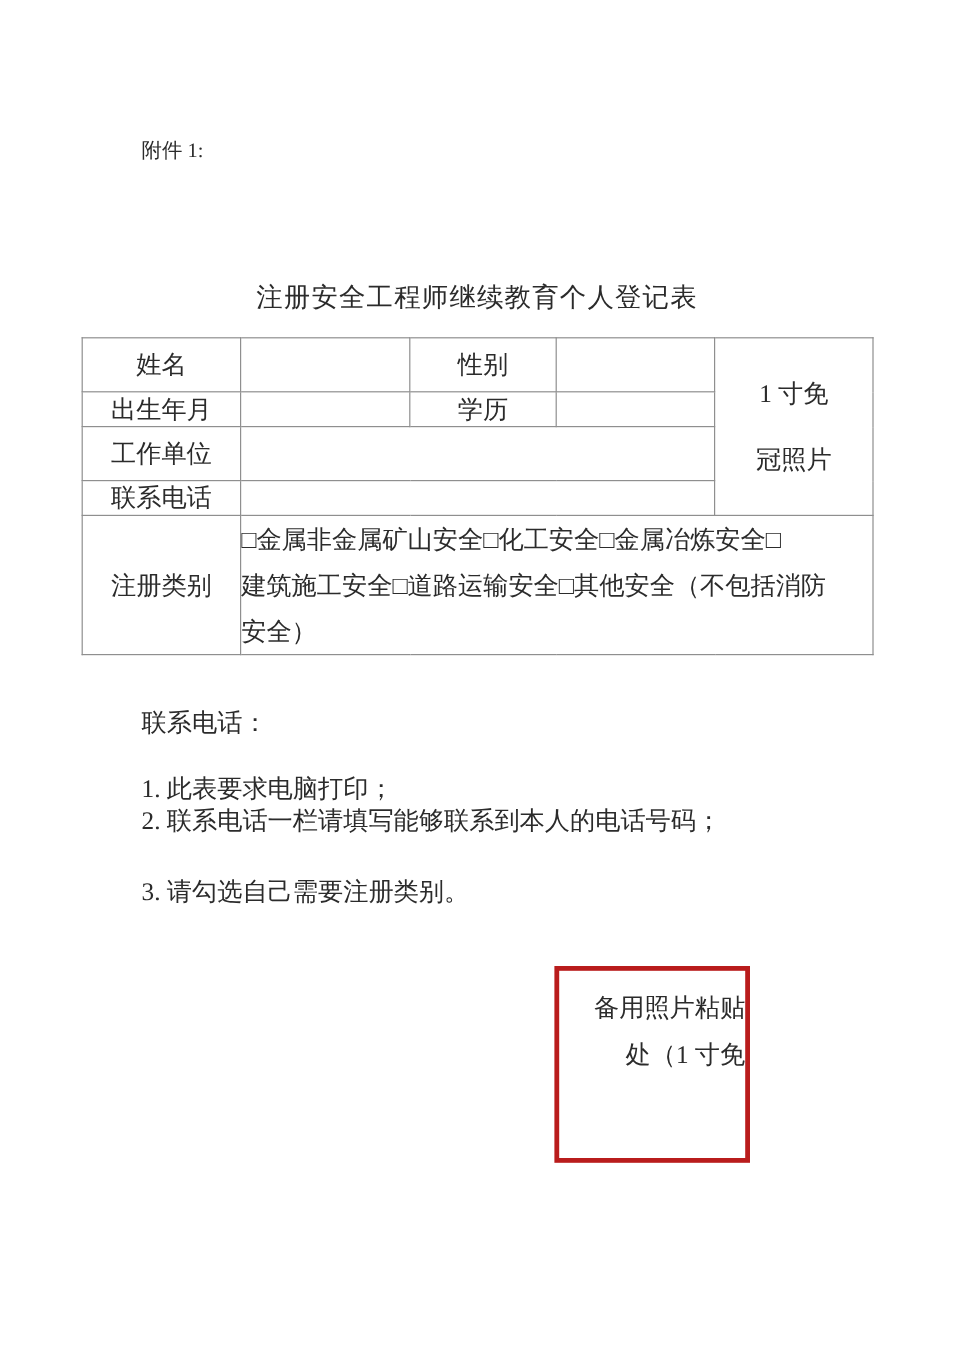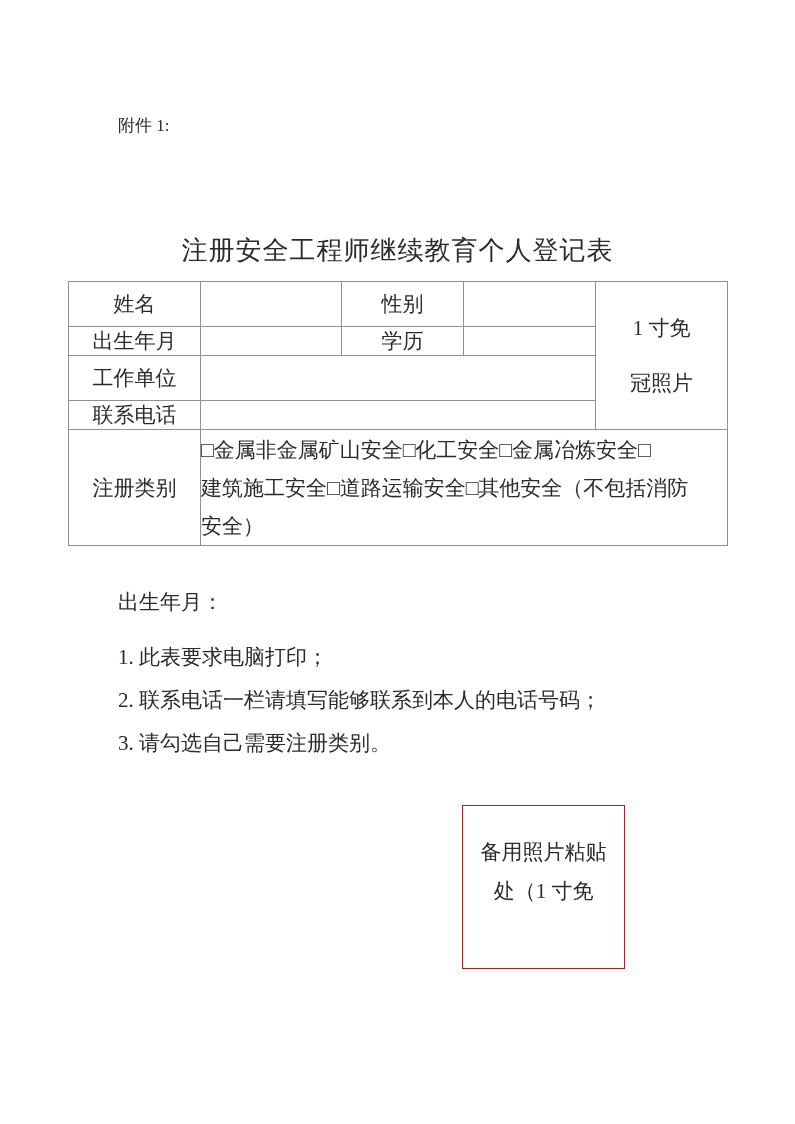--- a/index.html
+++ b/index.html
@@ -20,21 +20,21 @@
     left: 118px;
     top: 114px;
     font-size: 17px;
   }
   .doc-title {
     position: absolute;
     left: 0;
     top: 233px;
     width: 100%;
     text-align: center;
-    font-size: 26px;
+    font-size: 22px;
     letter-spacing: 1px;
   }
   table.form {
     position: absolute;
     left: 68px;
     top: 281px;
     border-collapse: collapse;
     table-layout: fixed;
   }
   table.form td {
@@ -72,32 +72,32 @@
     top: 588px;
     font-size: 21px;
   }
   .note-item {
     position: absolute;
     left: 118px;
     font-size: 21px;
     white-space: nowrap;
   }
   .note-1 { top: 643px; }
-  .note-2 { top: 686px; }
+  .note-2 { top: 670px; }
   .note-3 { top: 729px; text-align: right; }
   .spare-box {
     position: absolute;
     left: 462px;
     top: 805px;
     width: 163px;
     height: 164px;
-    border: 1px solid #b91c1c;
+    border: 4px solid #b91c1c;
     box-sizing: border-box;
-    text-align: center;
-    padding-top: 27px;
+    text-align: right;
+    padding-top: 12px;
   }
   .spare-line {
     line-height: 39px;
     font-size: 21px;
   }
 </style>
 </head>
 <body>
 
 <div class="attachment">附件 1:</div>
@@ -141,21 +141,21 @@
     <td class="lbl">注册类别</td>
     <td class="cat-cell" colspan="4">
       <div class="cat-line">□金属非金属矿山安全□化工安全□金属冶炼安全□</div>
       <div class="cat-line">建筑施工安全□道路运输安全□其他安全（不包括消防</div>
       <div class="cat-line">安全）</div>
     </td>
   </tr>
 </tbody>
   </table>
 
-<div class="notes-heading">出生年月：</div>
+<div class="notes-heading">联系电话：</div>
 
 <div class="note-item note-1">1. 此表要求电脑打印；</div>
 <div class="note-item note-2">2. 联系电话一栏请填写能够联系到本人的电话号码；</div>
 <div class="note-item note-3">3. 请勾选自己需要注册类别。</div>
 
 <div class="spare-box">
   <div class="spare-line">备用照片粘贴</div>
   <div class="spare-line">处（1 寸免</div>
 </div>
 

